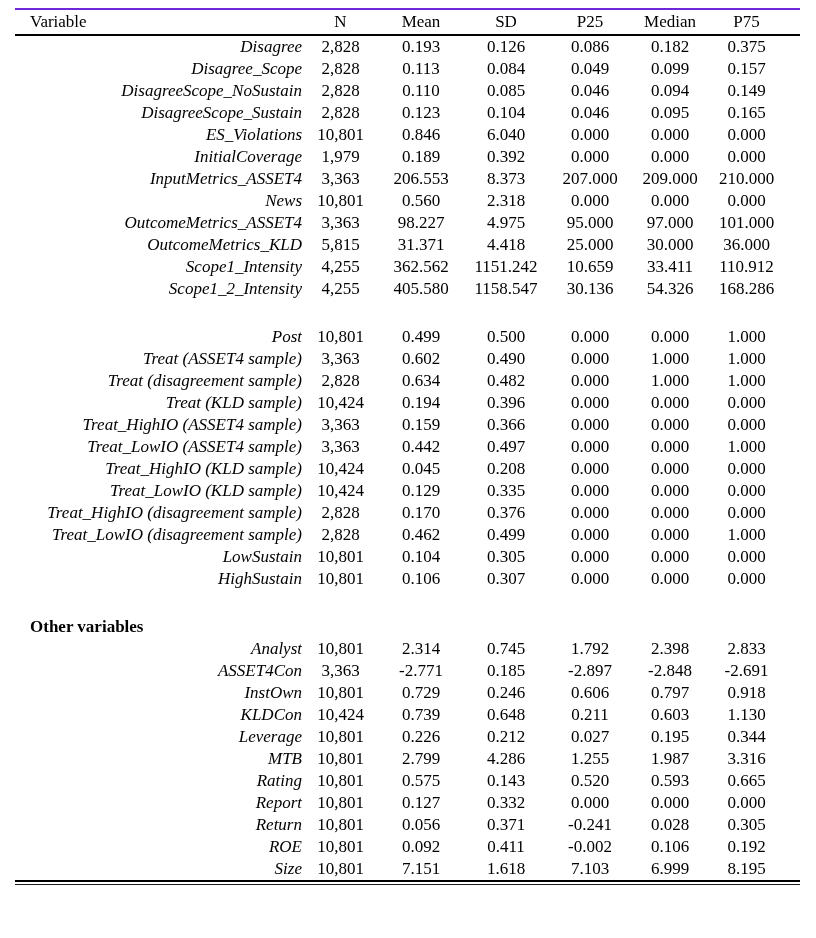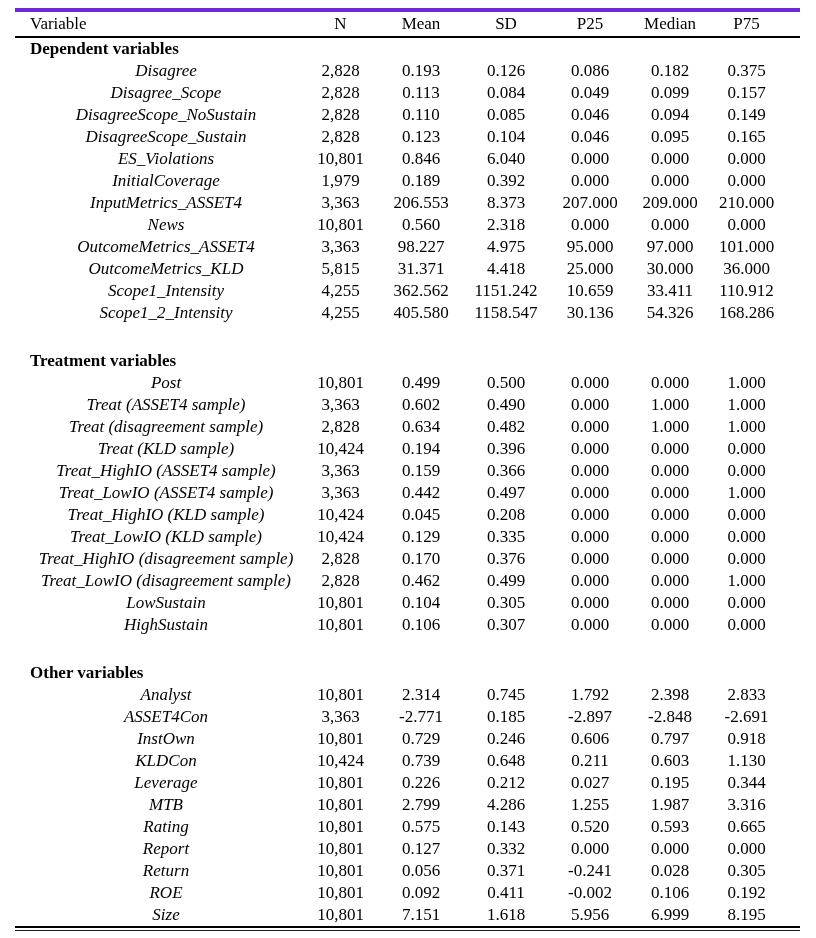--- a/index.html
+++ b/index.html
@@ -12,21 +12,21 @@
   .table-wrap {
     position: absolute;
     left: 15px; top: 8px;
     width: 785px;
   }
   table {
     width: 785px;
     border-collapse: collapse;
     table-layout: fixed;
     font-size: 17px;
-    border-top: 4px solid #6d28d9;
+    border-top: 2px solid #6d28d9;
     border-bottom: 2px solid #000;
   }
   col.c0 { width: 287px; }
   col.c1 { width: 77px; }
   col.c2 { width: 84px; }
   col.c3 { width: 86px; }
   col.c4 { width: 82px; }
   col.c5 { width: 78px; }
   col.c6 { width: 91px; }
   thead tr { border-bottom: 2px solid #000; }
@@ -41,21 +41,21 @@
   thead th.col0 { text-align: left; padding-left: 15px; }
   thead th.col6, tbody td.col6 { padding-right: 16px; }
   tbody td {
     height: 22px;
     line-height: 22px;
     text-align: center;
     white-space: nowrap;
     overflow: hidden;
   }
   tbody td.variable {
-    text-align: center;
+    text-align: right;
     padding-left: 15px;
     font-style: italic;
   }
   tr.section-row td {
     text-align: left;
     padding-left: 15px;
     font-weight: bold;
     font-style: normal;
   }
   tr.spacer-row td { height: 26px; }
@@ -84,23 +84,20 @@
           <th class="col0">Variable</th>
           <th class="col1">N</th>
           <th class="col2">Mean</th>
           <th class="col3">SD</th>
           <th class="col4">P25</th>
           <th class="col5">Median</th>
           <th class="col6">P75</th>
         </tr>
     </thead>
     <tbody>
-        <tr class="section-row">
-          <td colspan="7">Dependent variables</td>
-        </tr>
         <tr>
           <td class="variable">Disagree</td>
           <td class="col1">2,828</td>
           <td class="col2">0.193</td>
           <td class="col3">0.126</td>
           <td class="col4">0.086</td>
           <td class="col5">0.182</td>
           <td class="col6">0.375</td>
         </tr>
         <tr>
@@ -198,23 +195,20 @@
           <td class="col1">4,255</td>
           <td class="col2">405.580</td>
           <td class="col3">1158.547</td>
           <td class="col4">30.136</td>
           <td class="col5">54.326</td>
           <td class="col6">168.286</td>
         </tr>
         <tr class="spacer-row">
           <td colspan="7"></td>
         </tr>
-        <tr class="section-row">
-          <td colspan="7">Treatment variables</td>
-        </tr>
         <tr>
           <td class="variable">Post</td>
           <td class="col1">10,801</td>
           <td class="col2">0.499</td>
           <td class="col3">0.500</td>
           <td class="col4">0.000</td>
           <td class="col5">0.000</td>
           <td class="col6">1.000</td>
         </tr>
         <tr>
@@ -410,20 +404,20 @@
           <td class="col3">0.411</td>
           <td class="col4">-0.002</td>
           <td class="col5">0.106</td>
           <td class="col6">0.192</td>
         </tr>
         <tr>
           <td class="variable">Size</td>
           <td class="col1">10,801</td>
           <td class="col2">7.151</td>
           <td class="col3">1.618</td>
-          <td class="col4">5.956</td>
+          <td class="col4">7.103</td>
           <td class="col5">6.999</td>
           <td class="col6">8.195</td>
         </tr>
       </tbody>
   </table>
   <div class="double-rule"></div>
 </div>
 
 </body></html>

